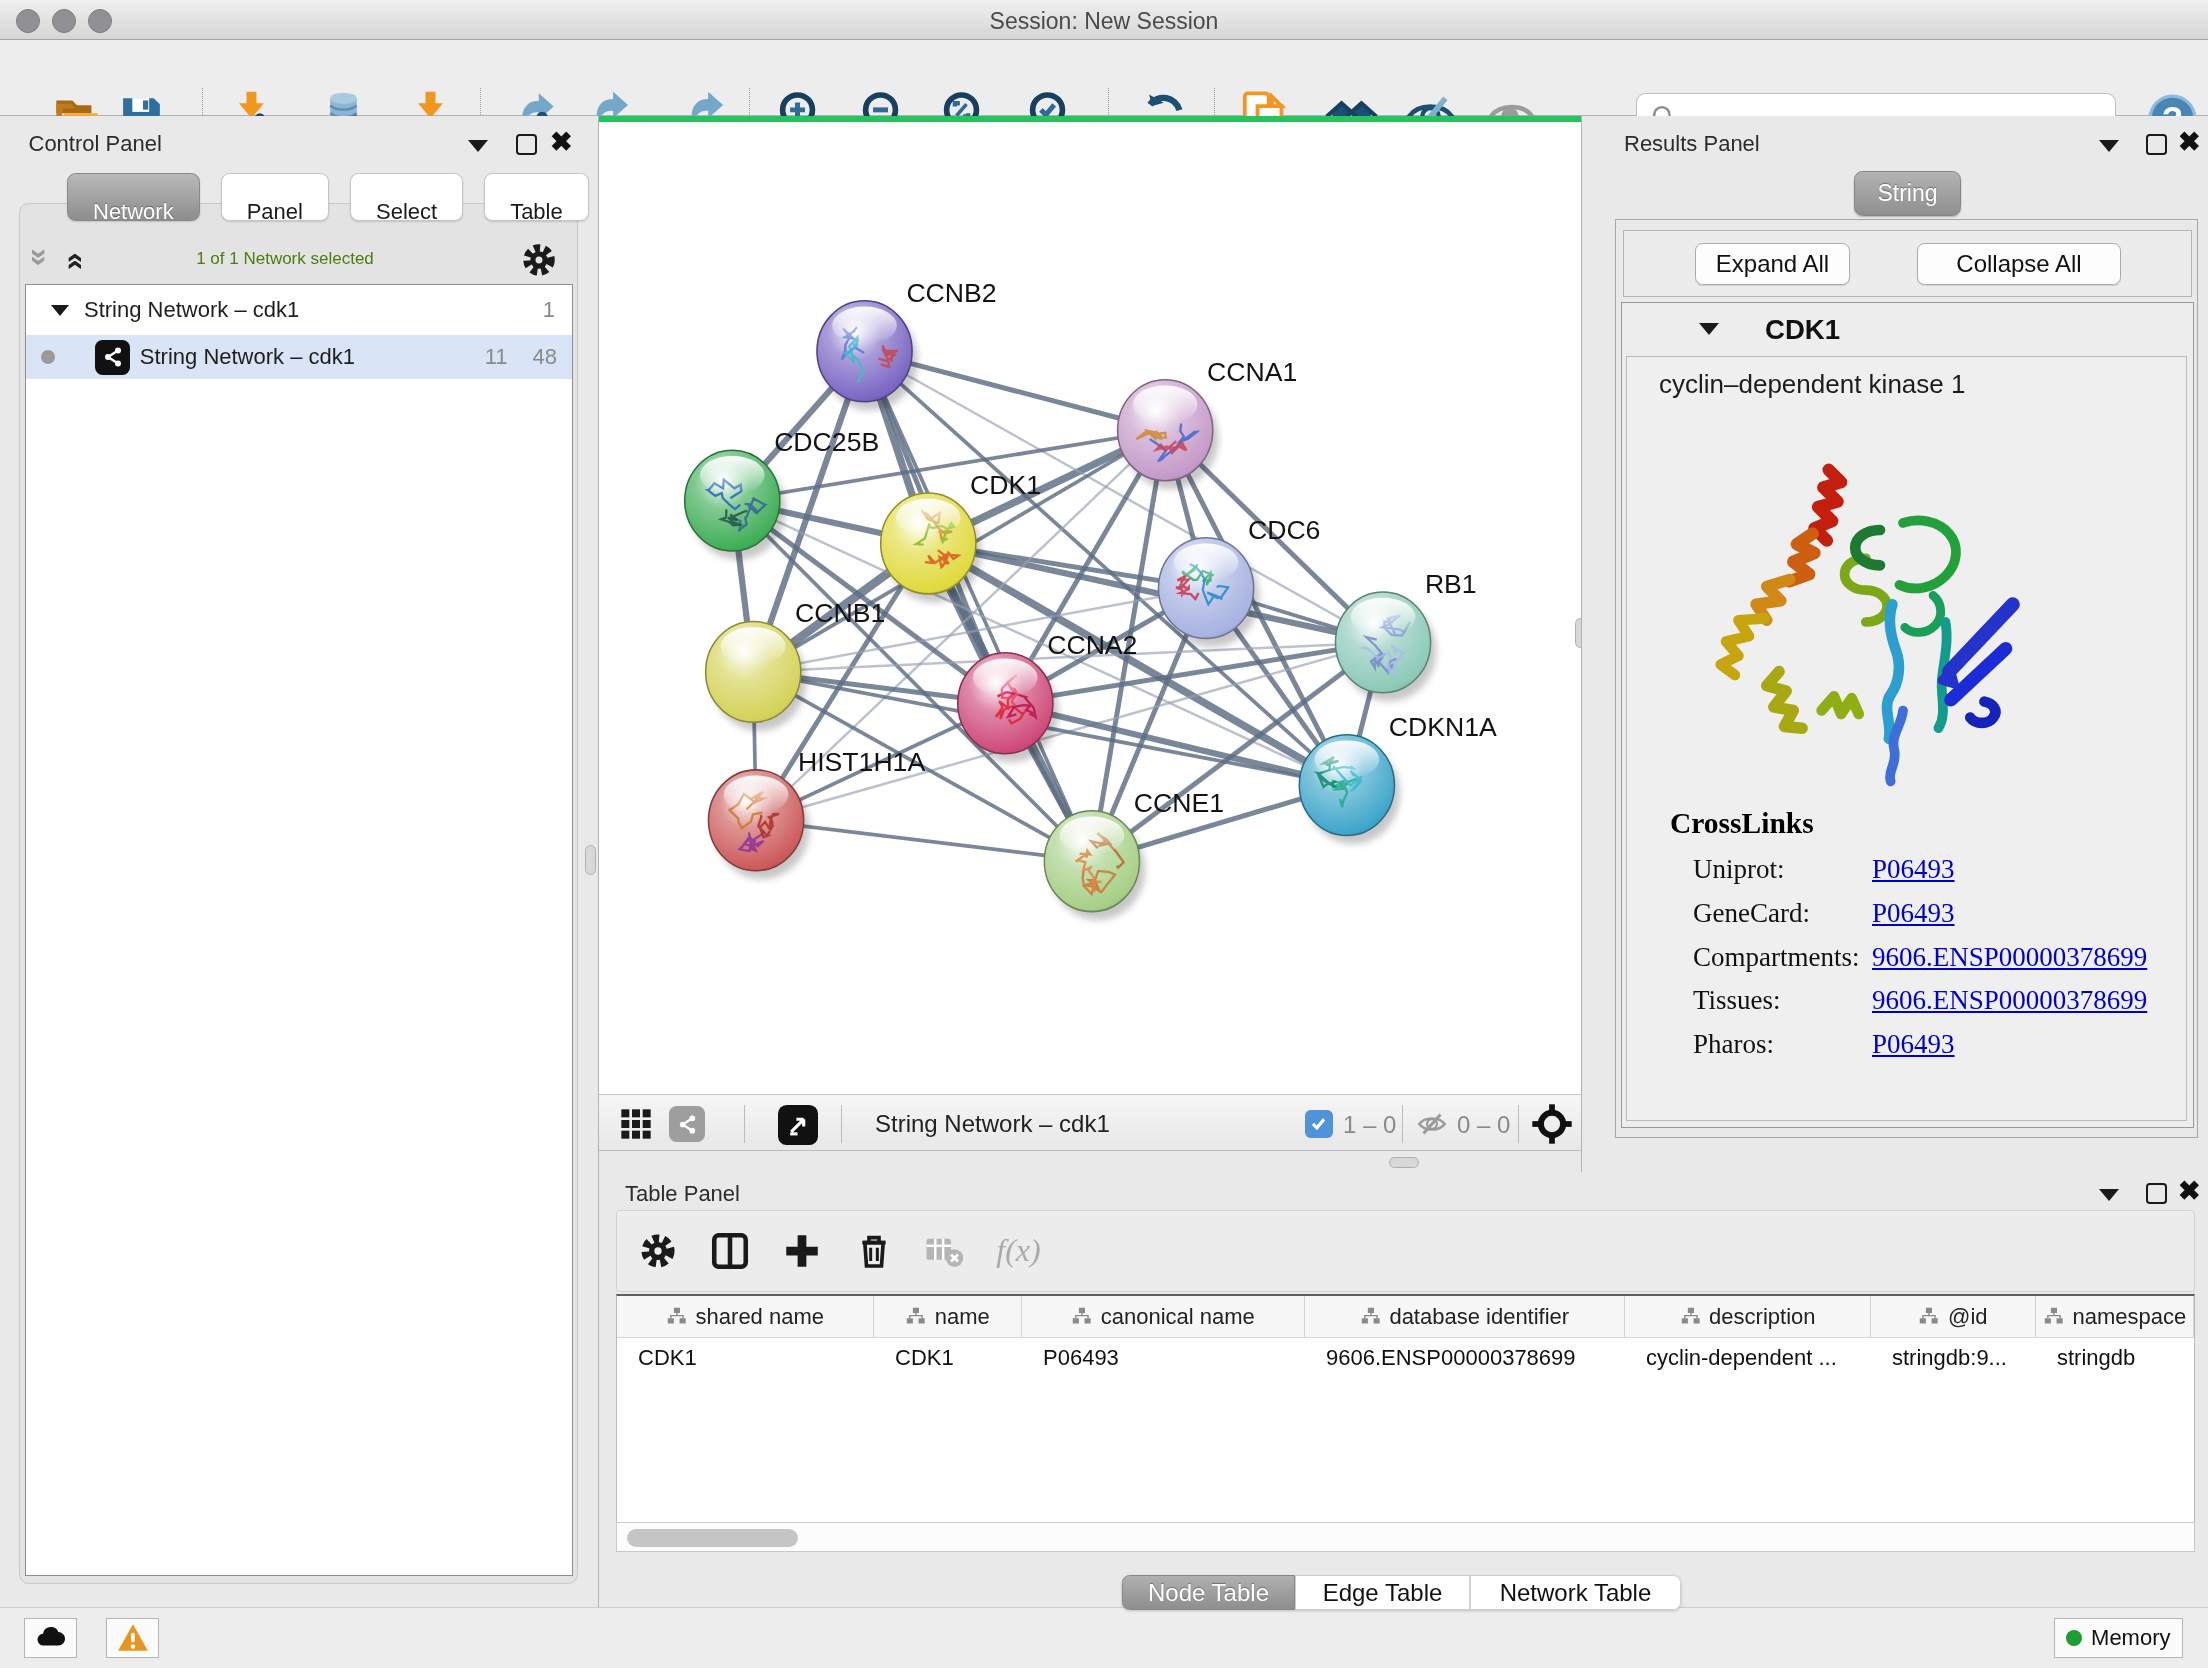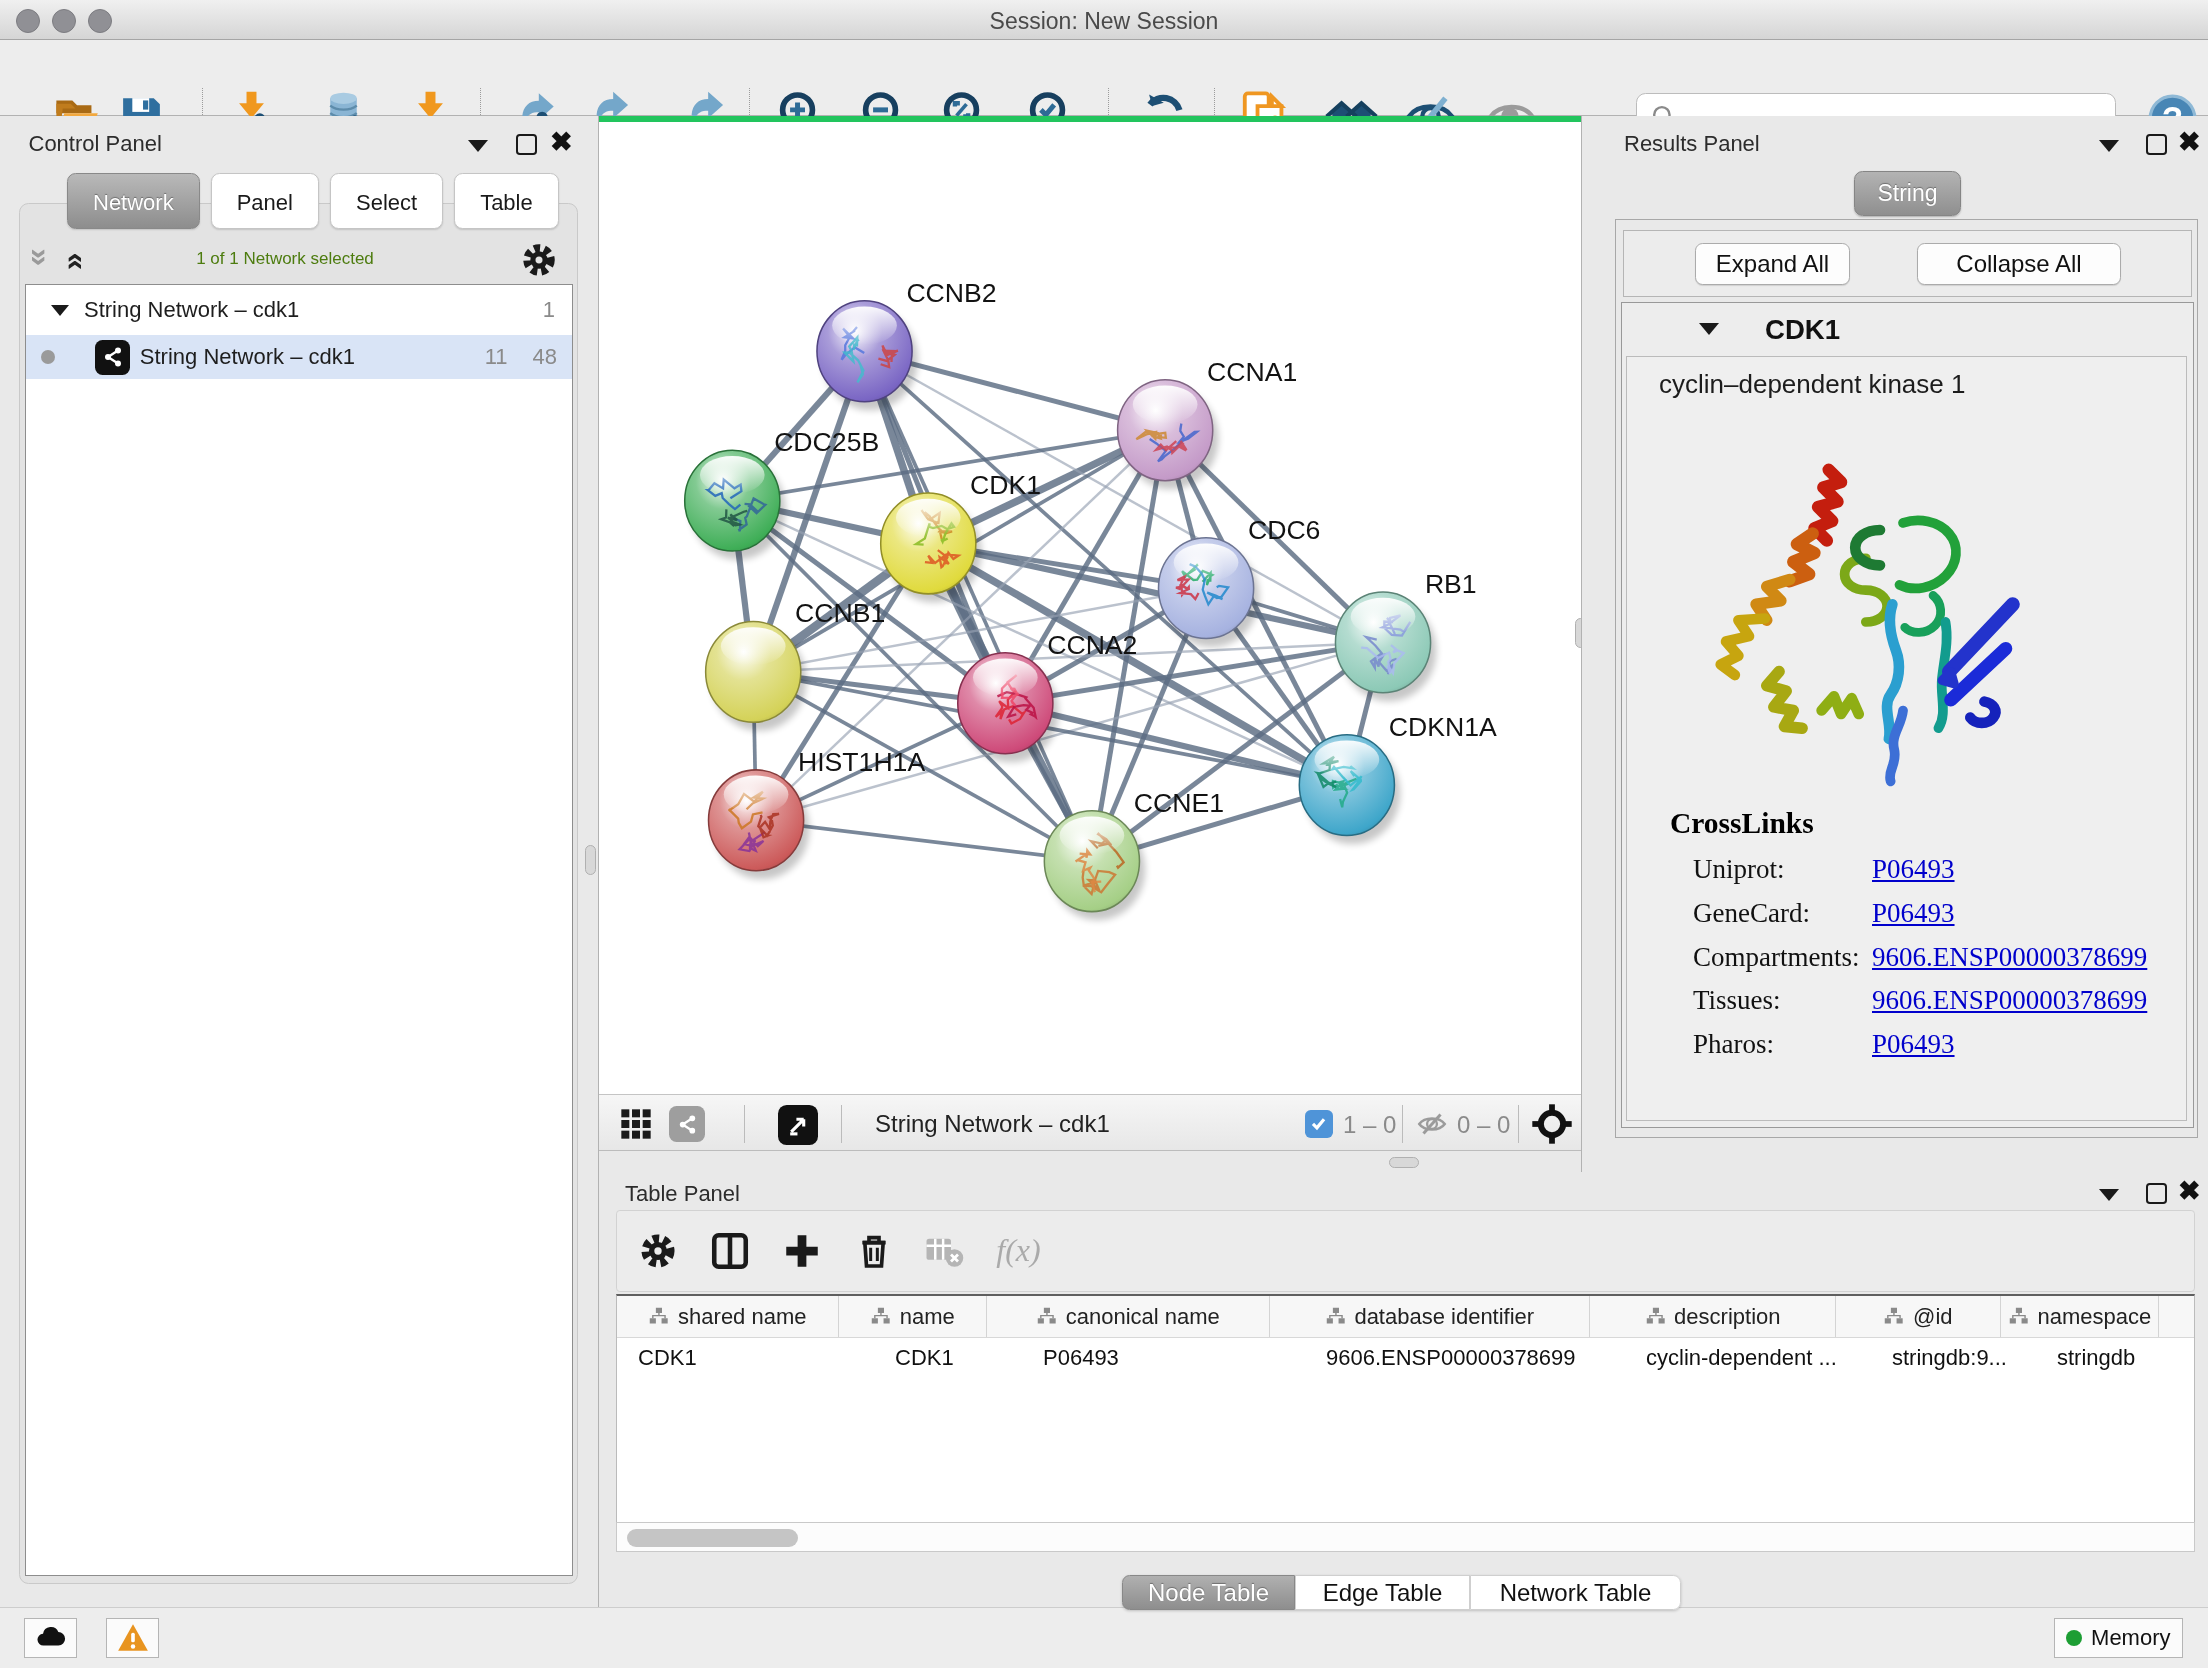--- a/index.html
+++ b/index.html
@@ -33,22 +33,22 @@
     border-top:12.4px solid #1a1a1a; display:inline-block; }
   .wmax { width:21px; height:21px; border:2.9px solid #1a1a1a; border-radius:3.8px; display:inline-block; }
   .wclose { font-size:27px; font-weight:bold; color:#111; line-height:21px; }
 
   
   .cpanel { left:0; top:116px; width:599px; height:1491px; background:#e9e9e9;
     border-right:1px solid #b2b2b2; }
   .cp-box { left:19px; top:203px; width:559px; height:1381px; background:#e3e3e3;
     border:1px solid #c9c9c9; border-radius:9.5px; }
   .cp-tabs { left:67px; top:173px; height:48px; display:flex; }
-  .cp-tab { height:56px; line-height:46px; padding:6px 25px; background:#fff; color:#1a1a1a;
-    border:1px solid #c5c5c5; border-radius:8.6px; font-size:22px; margin-right:11px;
+  .cp-tab { height:48px; line-height:46px; padding:15px 25px; background:#fff; color:#1a1a1a;
+    border:1px solid #c5c5c5; border-radius:8.6px; font-size:22px; margin-right:21px;
     box-shadow:0 1px 1.9px rgba(0,0,0,.15); }
   .cp-tab.active { background:linear-gradient(#b9b9b9,#8d8d8d); color:#fff; border-color:#898989;
     text-shadow:0 -1px 1px rgba(0,0,0,.35); }
   .chev { font-size:32px; font-weight:bold; display:inline-block; line-height:28.5px; }
   .netstatus { font-size:17px; color:#4d7c0f; }
   .tree { left:25px; top:284px; width:548px; height:1292px; background:#fff; border:1px solid #8d8d8d; }
   .trow { position:relative; width:100%; display:flex; align-items:center; font-size:22px; }
   .trow .cnt { color:#8a8a8a; }
   .rowsel { background:#d9e4f6; }
   .gdot { width:14.3px; height:14.3px; border-radius:50%; background:#9a9a9a; }
@@ -760,21 +760,21 @@
     <svg width="42" height="42" viewBox="0 0 24 24">
         <rect x="2" y="5" width="14" height="12" rx="1.5" fill="#b5b5b5"></rect>
         <path d="M2 9h14M7 5v12M11.5 5v12" stroke="#fff" stroke-width="1.4"></path>
         <circle cx="18" cy="16" r="5" fill="#b5b5b5"></circle>
         <path d="M16 14l4 4M20 14l-4 4" stroke="#fff" stroke-width="1.6"></path>
       </svg>
   </div>
   <div class="tibtn abs fx" style="left:991px">f(x)</div>
   <div class="abs dtable">
     <div class="thead" id="tbl-head">
-        <div class="th" style="width: 222px;">
+        <div class="th" style="width: 257px;">
           <svg width="21" height="21" viewBox="0 0 24 24">
             <g fill="#8a8a8a">
               <rect x="9" y="2" width="7" height="6"></rect>
               <rect x="2" y="14" width="7" height="6"></rect>
               <rect x="15.5" y="14" width="7" height="6"></rect>
               <path d="M12.5 8v3M5.5 14v-3h14v3" stroke="#8a8a8a" stroke-width="1.6" fill="none"></path>
             </g>
           </svg>
           <span>shared name</span>
         </div>

